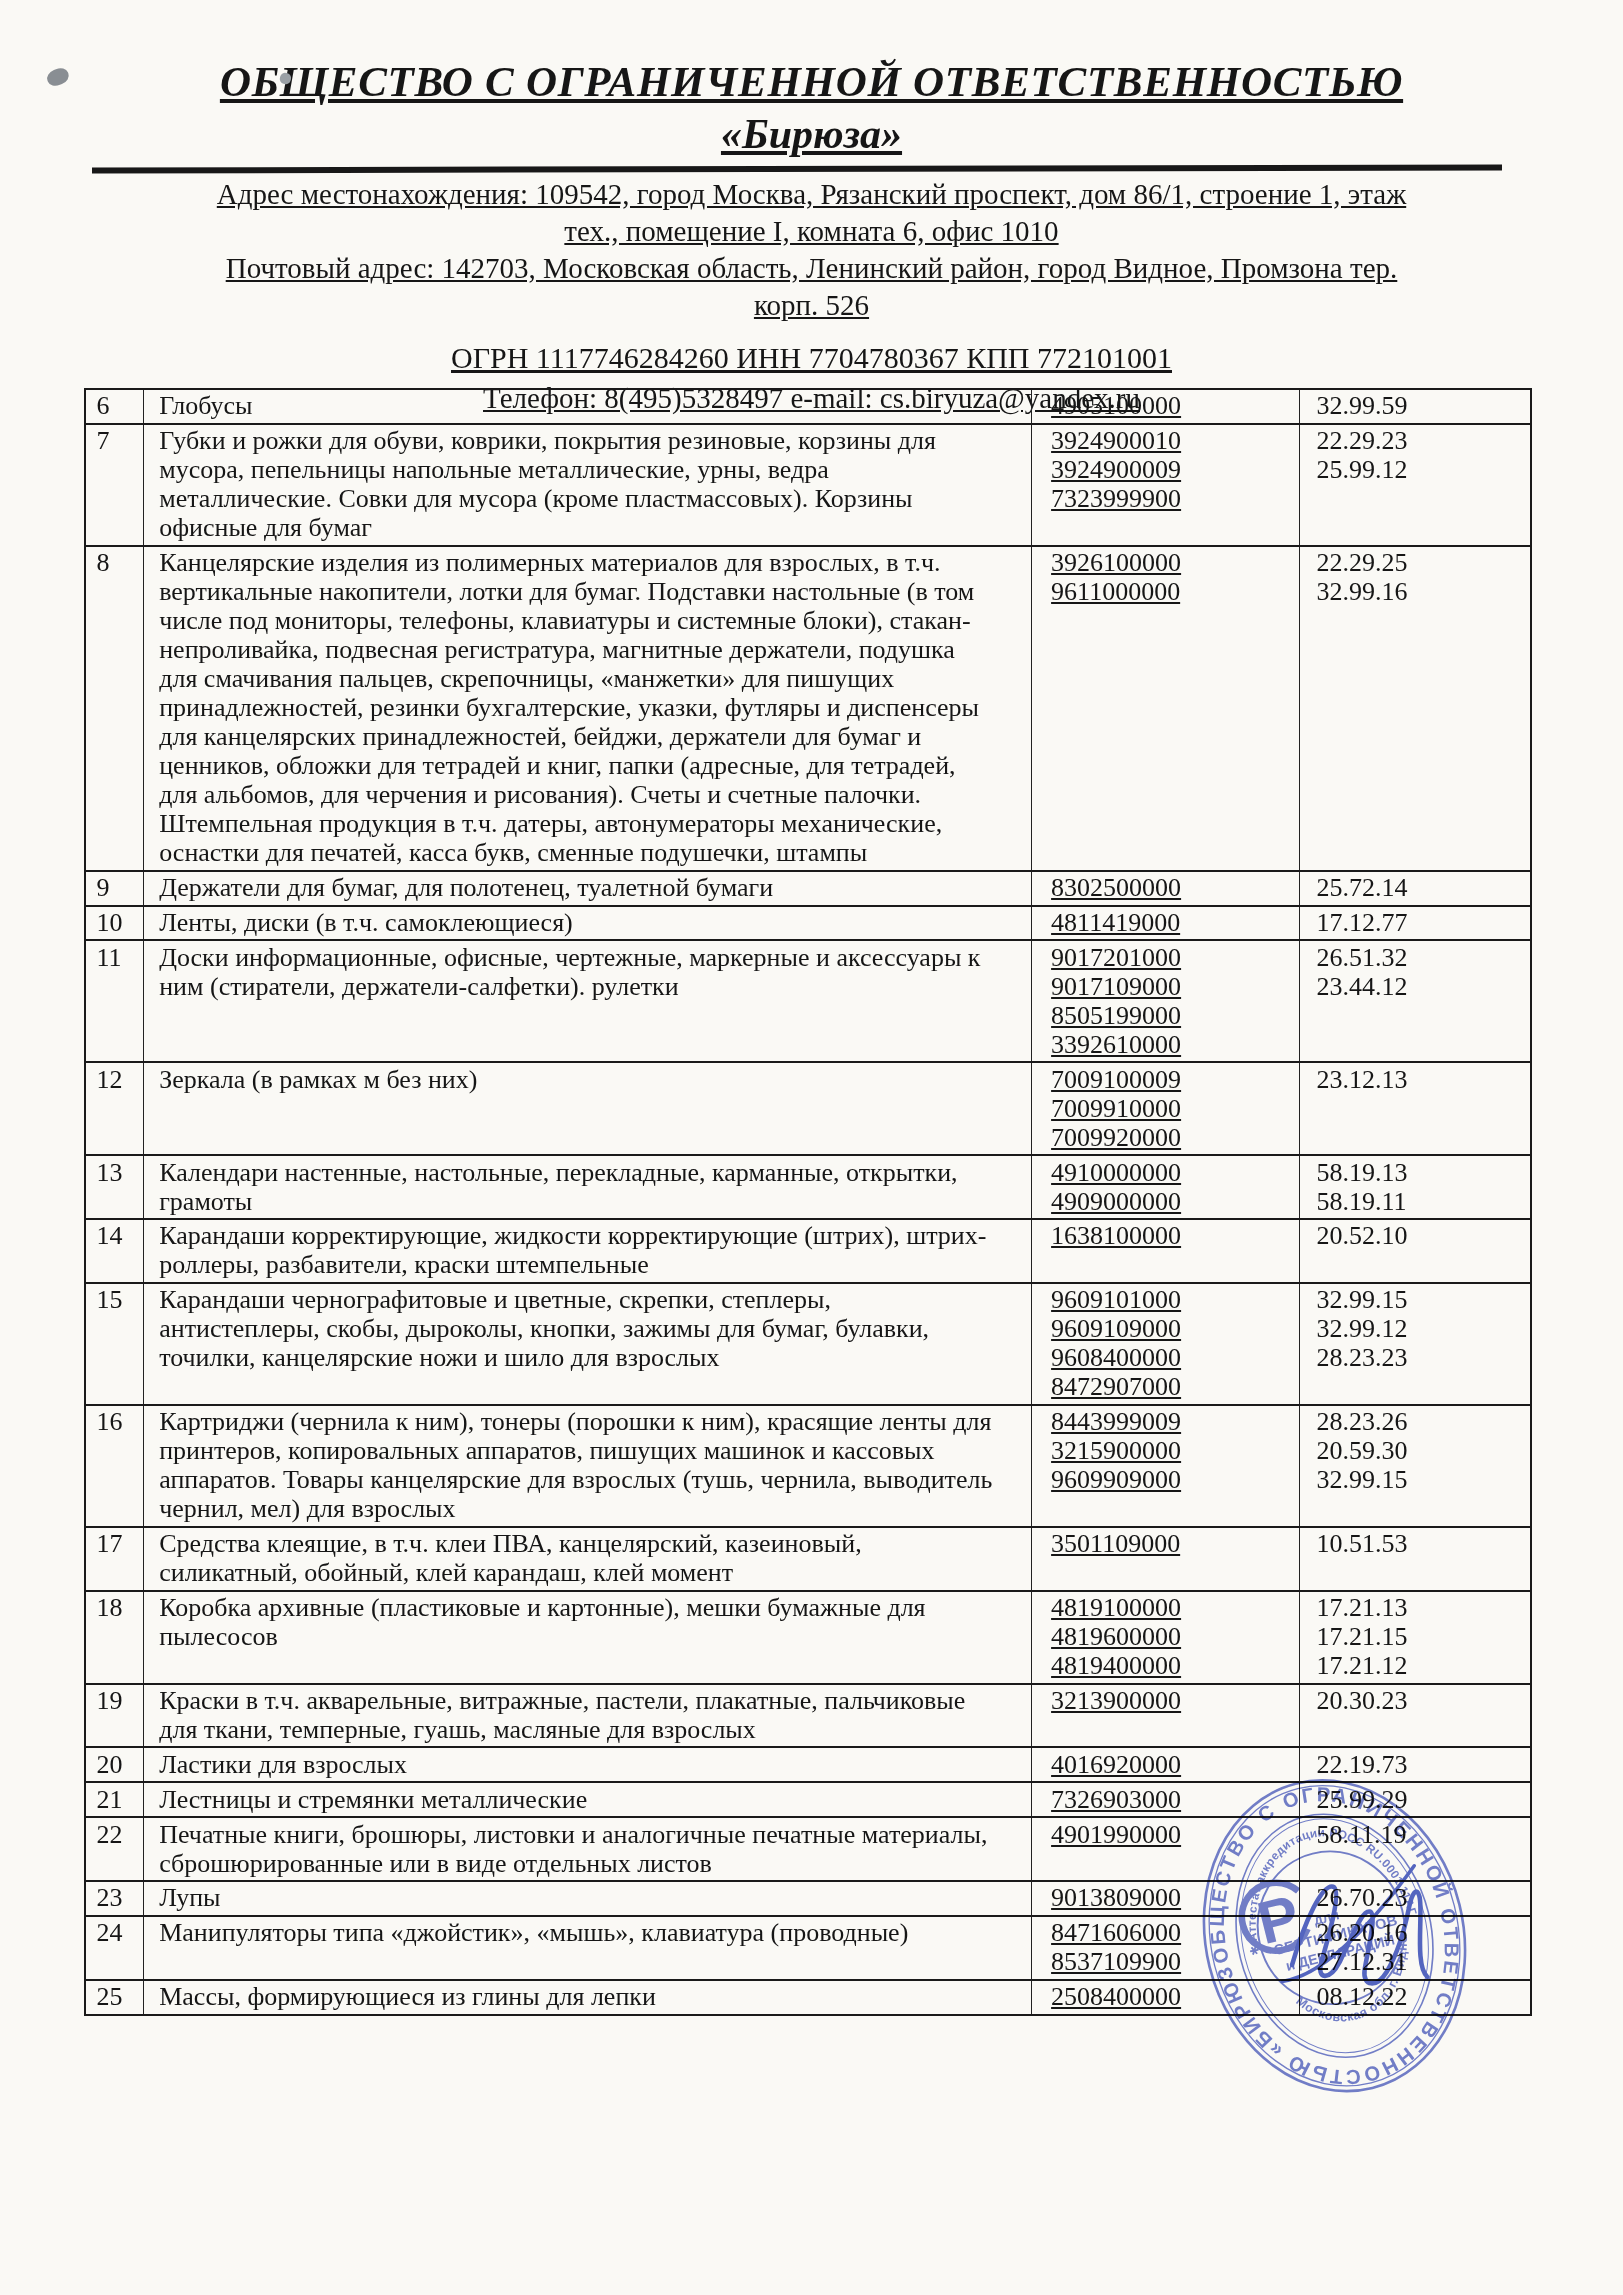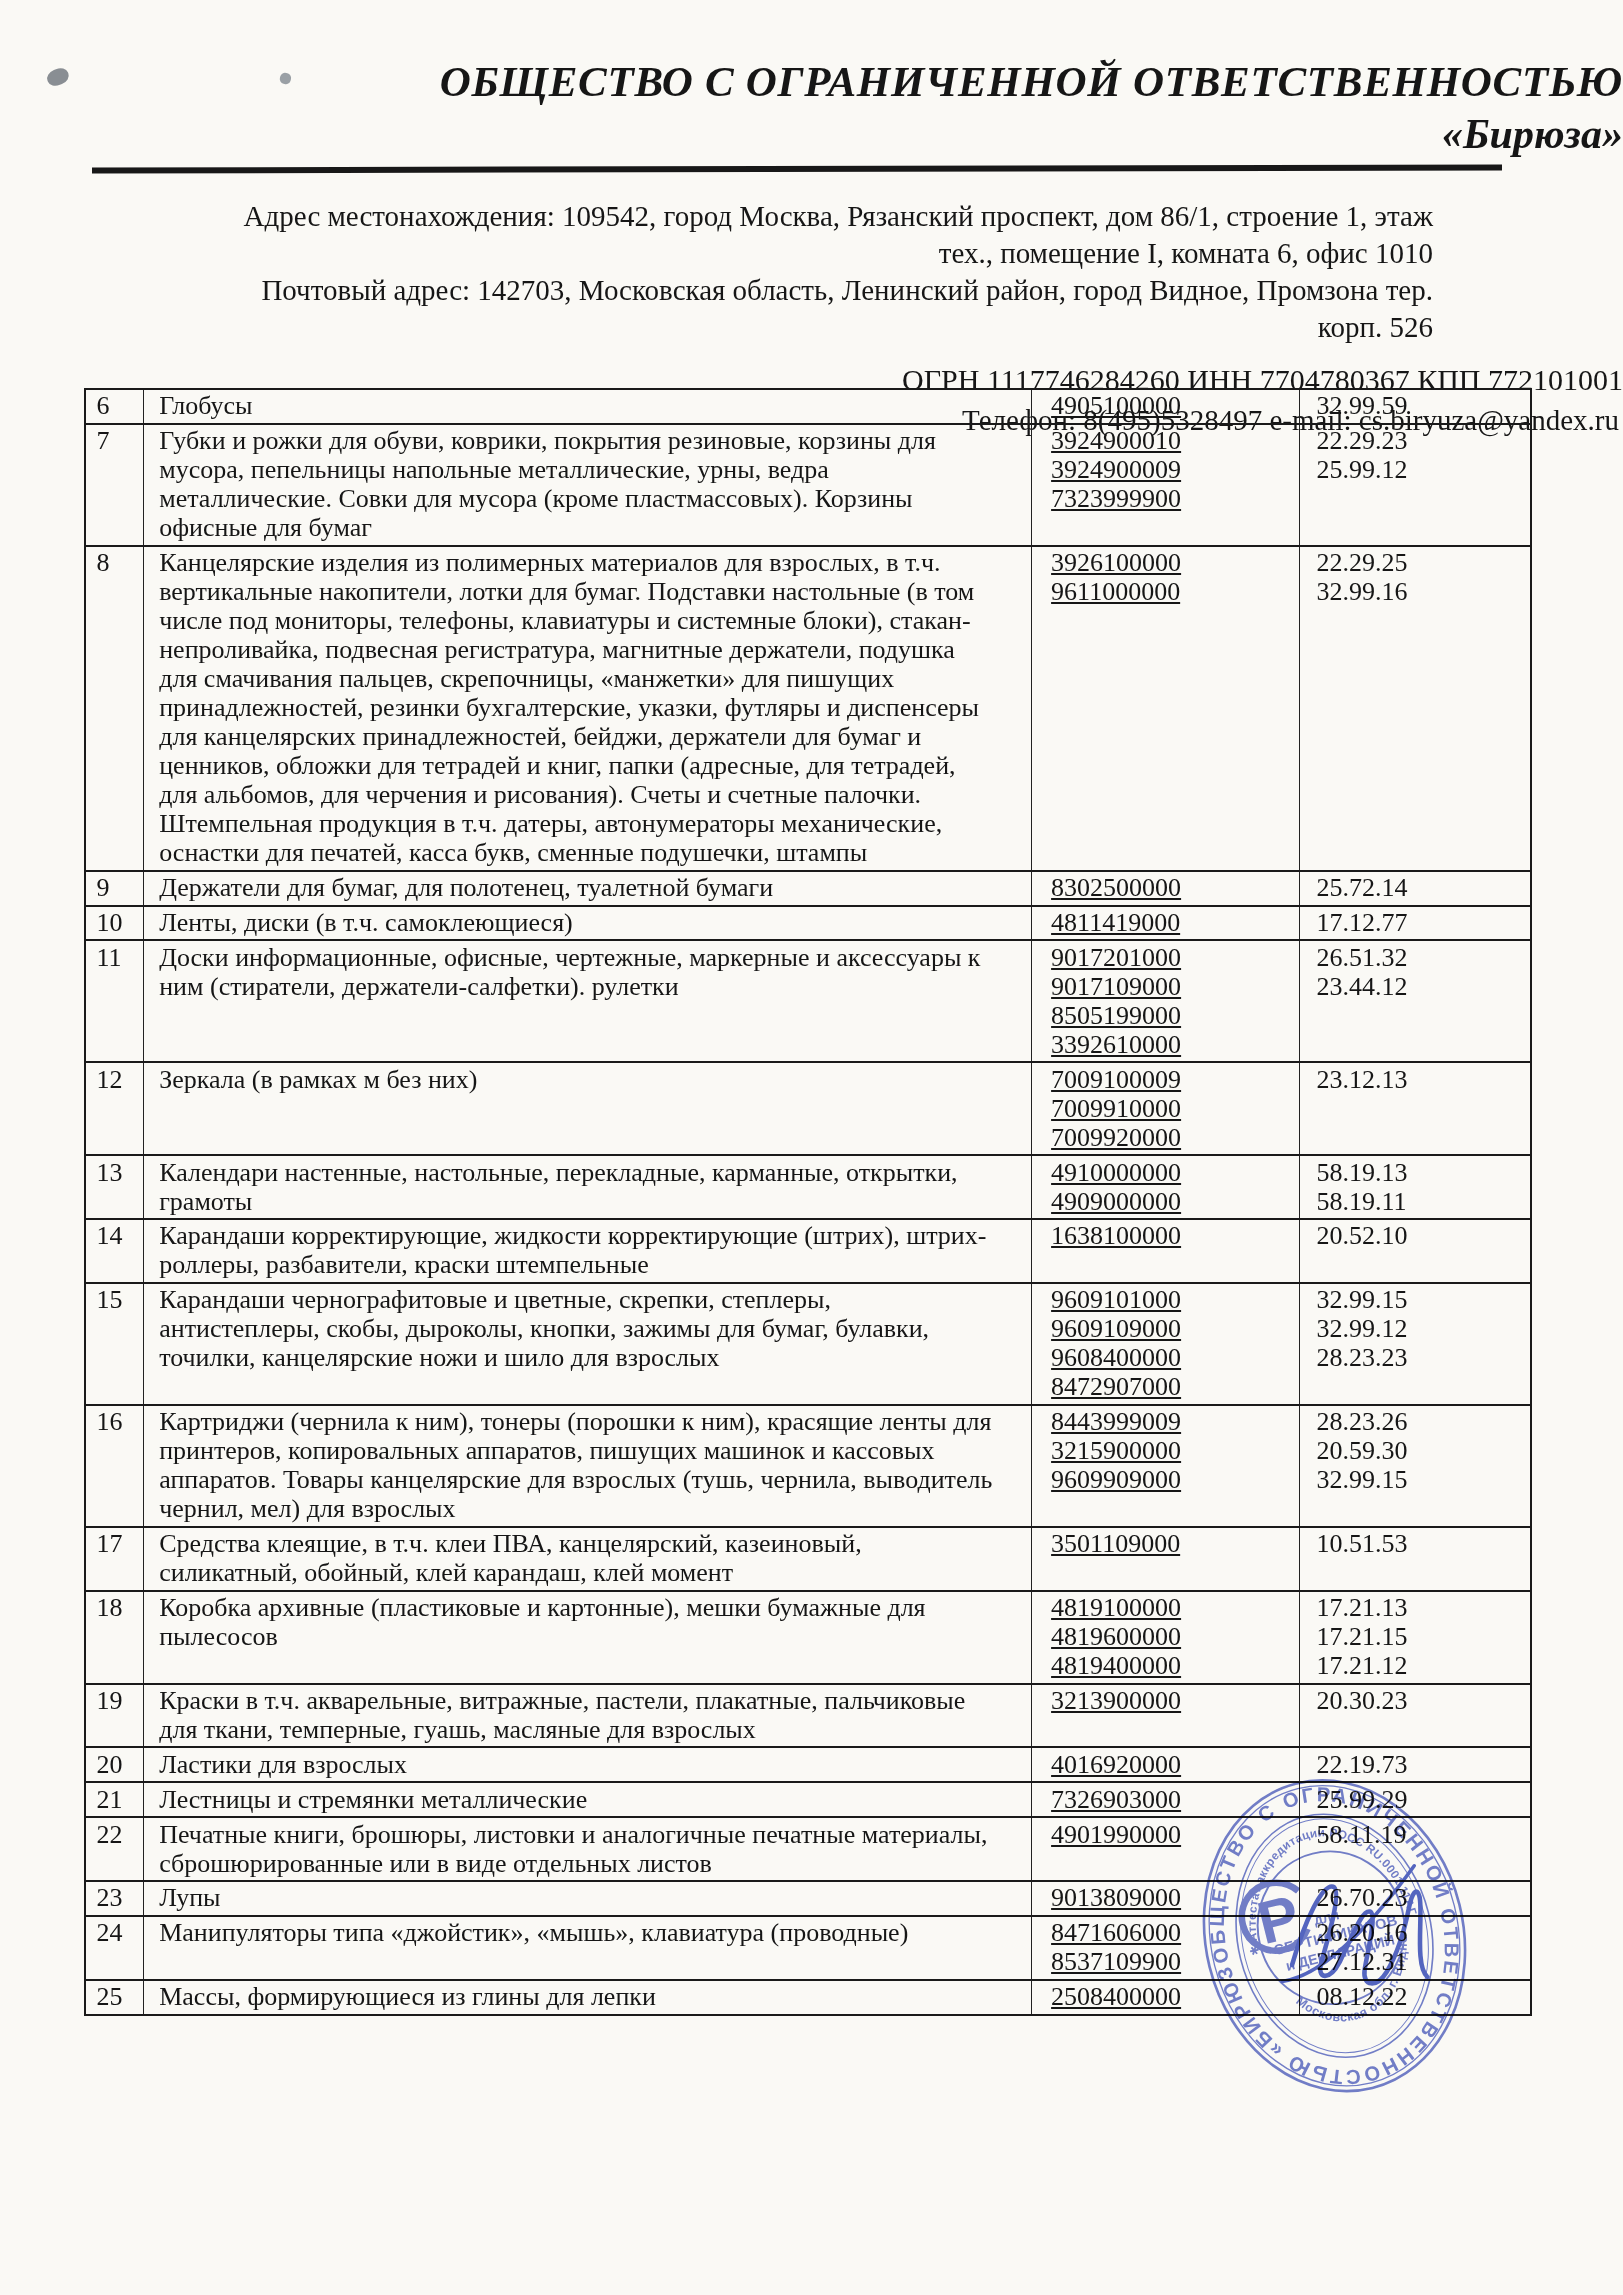--- a/index.html
+++ b/index.html
@@ -11,35 +11,35 @@
   html,body{margin:0;padding:0;background:#e8e8e8;}
   .page{
     position:relative;
     width:1623px;height:2295px;
     background:var(--paper);
     font-family:"Liberation Serif","DejaVu Serif",serif;
     color:var(--ink);
     overflow:hidden;
   }
   
-  .letterhead{padding-top:56px;text-align:right;}
+  .letterhead{padding-top:56px;text-align:center;text-decoration:underline;}
   .letterhead h1{
     margin:0;font-size:43px;line-height:52px;
     font-weight:bold;font-style:italic;letter-spacing:0.7px;
   }
   .letterhead h2{
     margin:1.3px 0 0 0;font-size:42px;line-height:50px;
     font-weight:bold;font-style:italic;
   }
   .rule{
     margin-left:92px;margin-top:6.5px;
     width:1410px;height:5.9px;background:#181818;
     transform:rotate(-0.12deg);
   }
-  .addr{margin:26px auto 0 auto;max-width:1243px;font-size:29px;line-height:37px;}
+  .addr{margin:4px auto 0 auto;max-width:1243px;font-size:29px;line-height:37px;}
   .addr p{margin:0;}
   .reg-line{margin:15.7px 0 0 0;font-size:30px;line-height:37px;}
   .contact-line{margin:4px;font-size:29px;line-height:37px;}
   
   table.codes-table{
     position:absolute;left:84px;top:388px;width:1447px;
     border-collapse:collapse;table-layout:fixed;
     font-size:26px;line-height:29px;
   }
   table.codes-table{border:2px solid #1a1a1a;}

